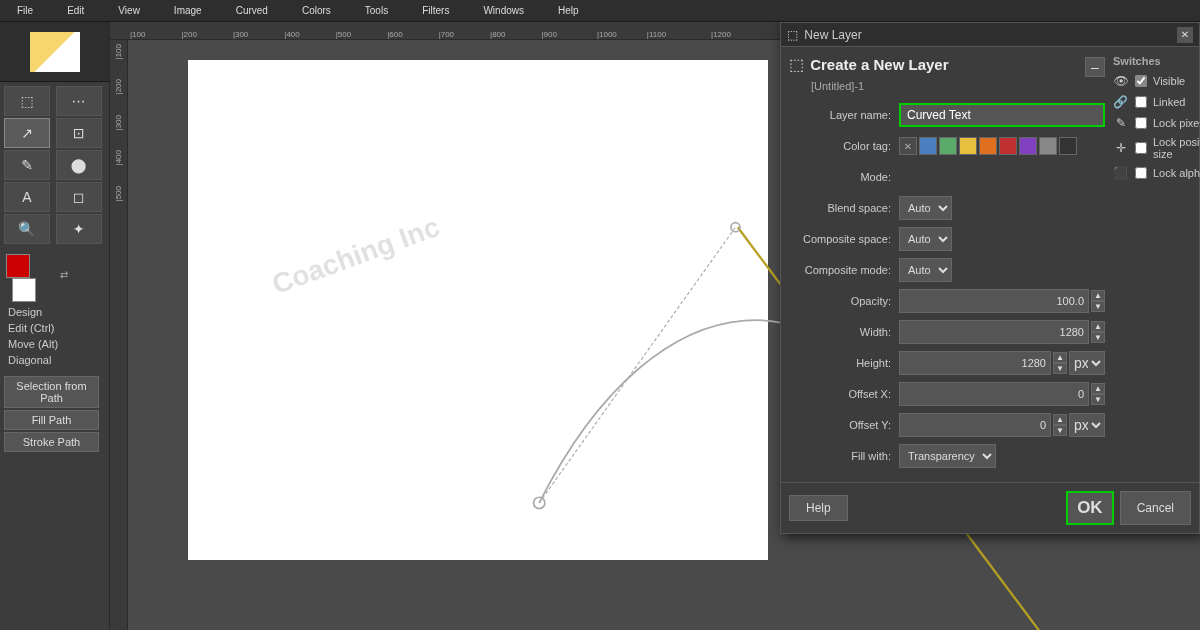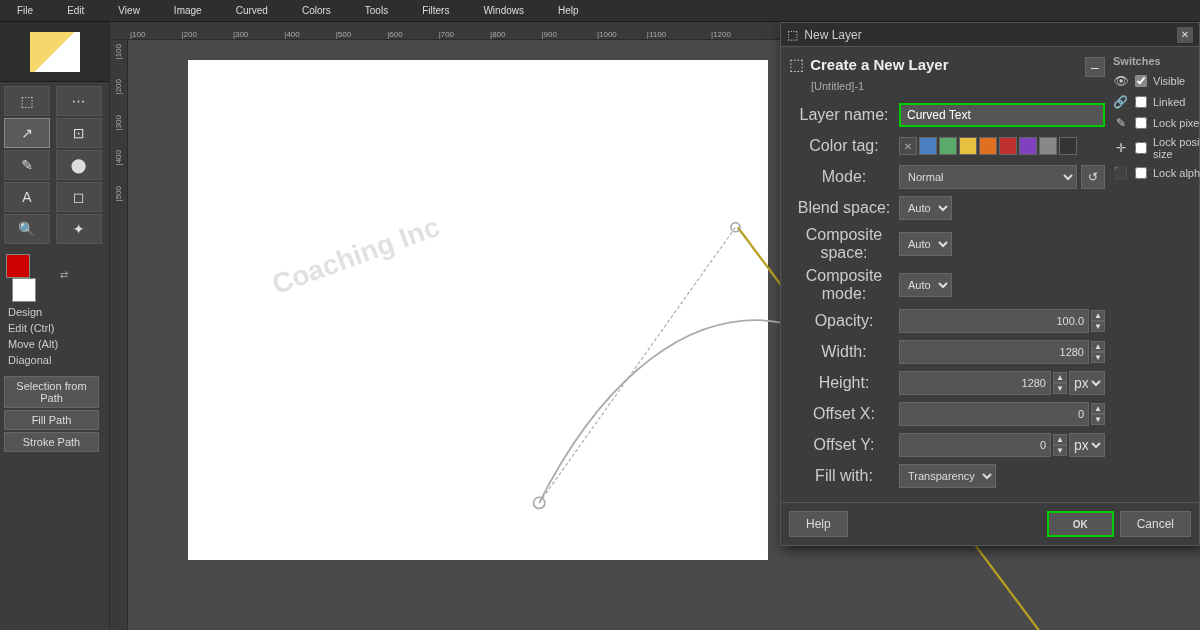--- a/index.html
+++ b/index.html
@@ -276,24 +276,24 @@
     }
 
     .form-row {
       display: flex;
       align-items: center;
       margin-bottom: 5px;
       min-height: 26px;
     }
     .form-label {
       width: 110px;
-      font-size: 16px;
+      font-size: 11px;
       color: #ccc;
-      text-align: center;
-      padding-right: 0;
+      text-align: right;
+      padding-right: 8px;
       flex-shrink: 0;
     }
     .form-control {
       flex: 1;
     }
 
     
     .layer-name-input {
       width: 100%;
       background: #555;
@@ -445,25 +445,25 @@
     }
     .btn-help {
       padding: 5px 16px;
       background: #555;
       border: 1px solid #666;
       color: #ddd;
       font-size: 12px;
       cursor: pointer;
     }
     .btn-ok {
-      padding: 5px 24px;
+      padding: 5px 9px;
       background: #555;
       border: 2px solid #00cc00;
       color: #ddd;
-      font-size: 10px;
+      font-size: 17px;
       cursor: pointer;
       font-weight: bold;
     }
     .btn-cancel {
       padding: 5px 16px;
       background: #555;
       border: 1px solid #666;
       color: #ddd;
       font-size: 12px;
       cursor: pointer;
@@ -617,26 +617,20 @@
               <div class="color-tag" style="background:#e07020;"></div>
               <div class="color-tag" style="background:#c03030;"></div>
               <div class="color-tag" style="background:#8040c0;"></div>
               <div class="color-tag" style="background:#888888;"></div>
               <div class="color-tag" style="background:#333333;"></div>
             </div>
           </div>
 
           <div class="form-row">
             <span class="form-label">Mode:</span>
-            <div class="dropdown-row form-control">
-              <select class="form-select">
-                <option>Normal</option>
-              </select>
-              <button class="dropdown-extra-btn">↺</button>
-            </div>
           </div>
 
           <div class="form-row">
             <span class="form-label">Blend space:</span>
             <div class="form-control">
               <select class="form-select">
                 <option>Auto</option>
               </select>
             </div>
           </div>

